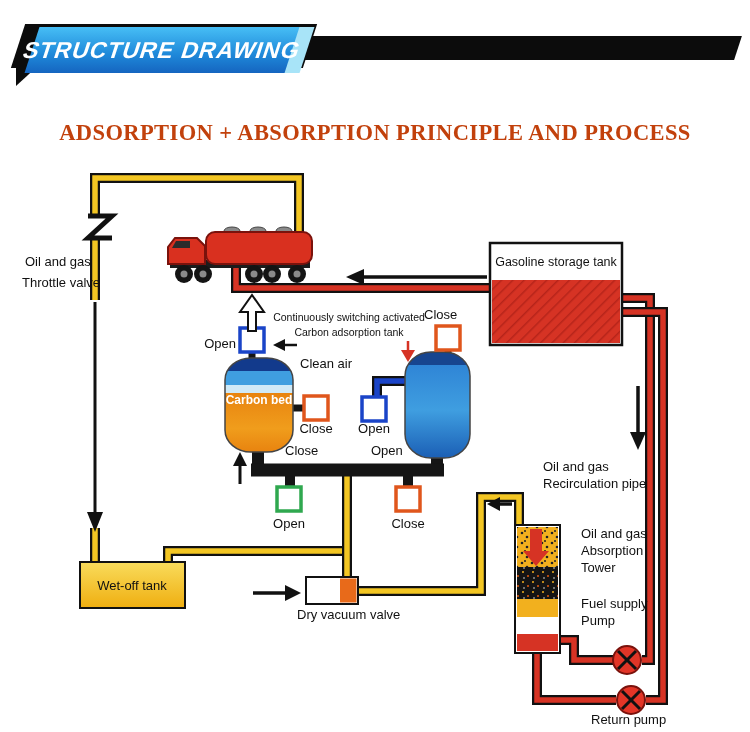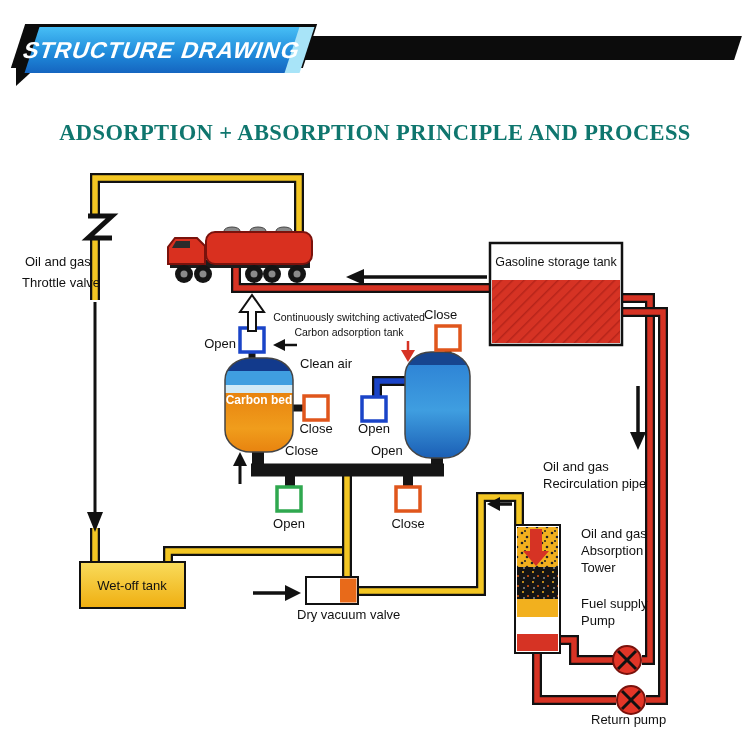--- a/index.html
+++ b/index.html
@@ -9,21 +9,21 @@
   
   .bn-back{position:absolute;left:18px;top:24px;width:292px;height:44px;background:#0c0c0c;transform:skewX(-18deg);}
   .bn-bar{position:absolute;left:300px;top:36px;width:438px;height:24px;background:#0c0c0c;transform:skewX(-18deg);}
   .bn-tri{position:absolute;left:16px;top:64px;width:24px;height:22px;background:#0c0c0c;clip-path:polygon(0 0,100% 0,0 100%);}
   .bn-edge{position:absolute;left:291px;top:27px;width:16px;height:46px;background:#a8e4f8;transform:skewX(-18deg);}
   .bn-plate{position:absolute;left:32px;top:27px;width:260px;height:46px;background:linear-gradient(180deg,#47bef5 0%,#1e88d9 60%,#1565c0 100%);transform:skewX(-18deg);display:flex;align-items:center;justify-content:center;}
   .bn-text{font-size:23px;font-weight:bold;color:#fff;letter-spacing:1px;white-space:nowrap;}
 
   
   .heading{position:absolute;left:0;right:0;top:120px;margin:0;text-align:center;
-           font-family:"Liberation Serif",serif;font-size:22.5px;font-weight:bold;color:#0f766e;letter-spacing:.4px;}
+           font-family:"Liberation Serif",serif;font-size:22.5px;font-weight:bold;color:#c2410c;letter-spacing:.4px;}
 
   
   svg.diagram{position:absolute;left:0;top:0;}
   svg text{font-family:"Liberation Sans",sans-serif;fill:#111;}
   .t13{font-size:13px;}
   .t12{font-size:12.5px;}
   .t11{font-size:10.5px;}
   .tw{font-size:12px;font-weight:bold;fill:#fff;}
   .po{stroke:#111;stroke-width:10;fill:none;}
   .pr{stroke:#d63324;stroke-width:5.5;fill:none;}

